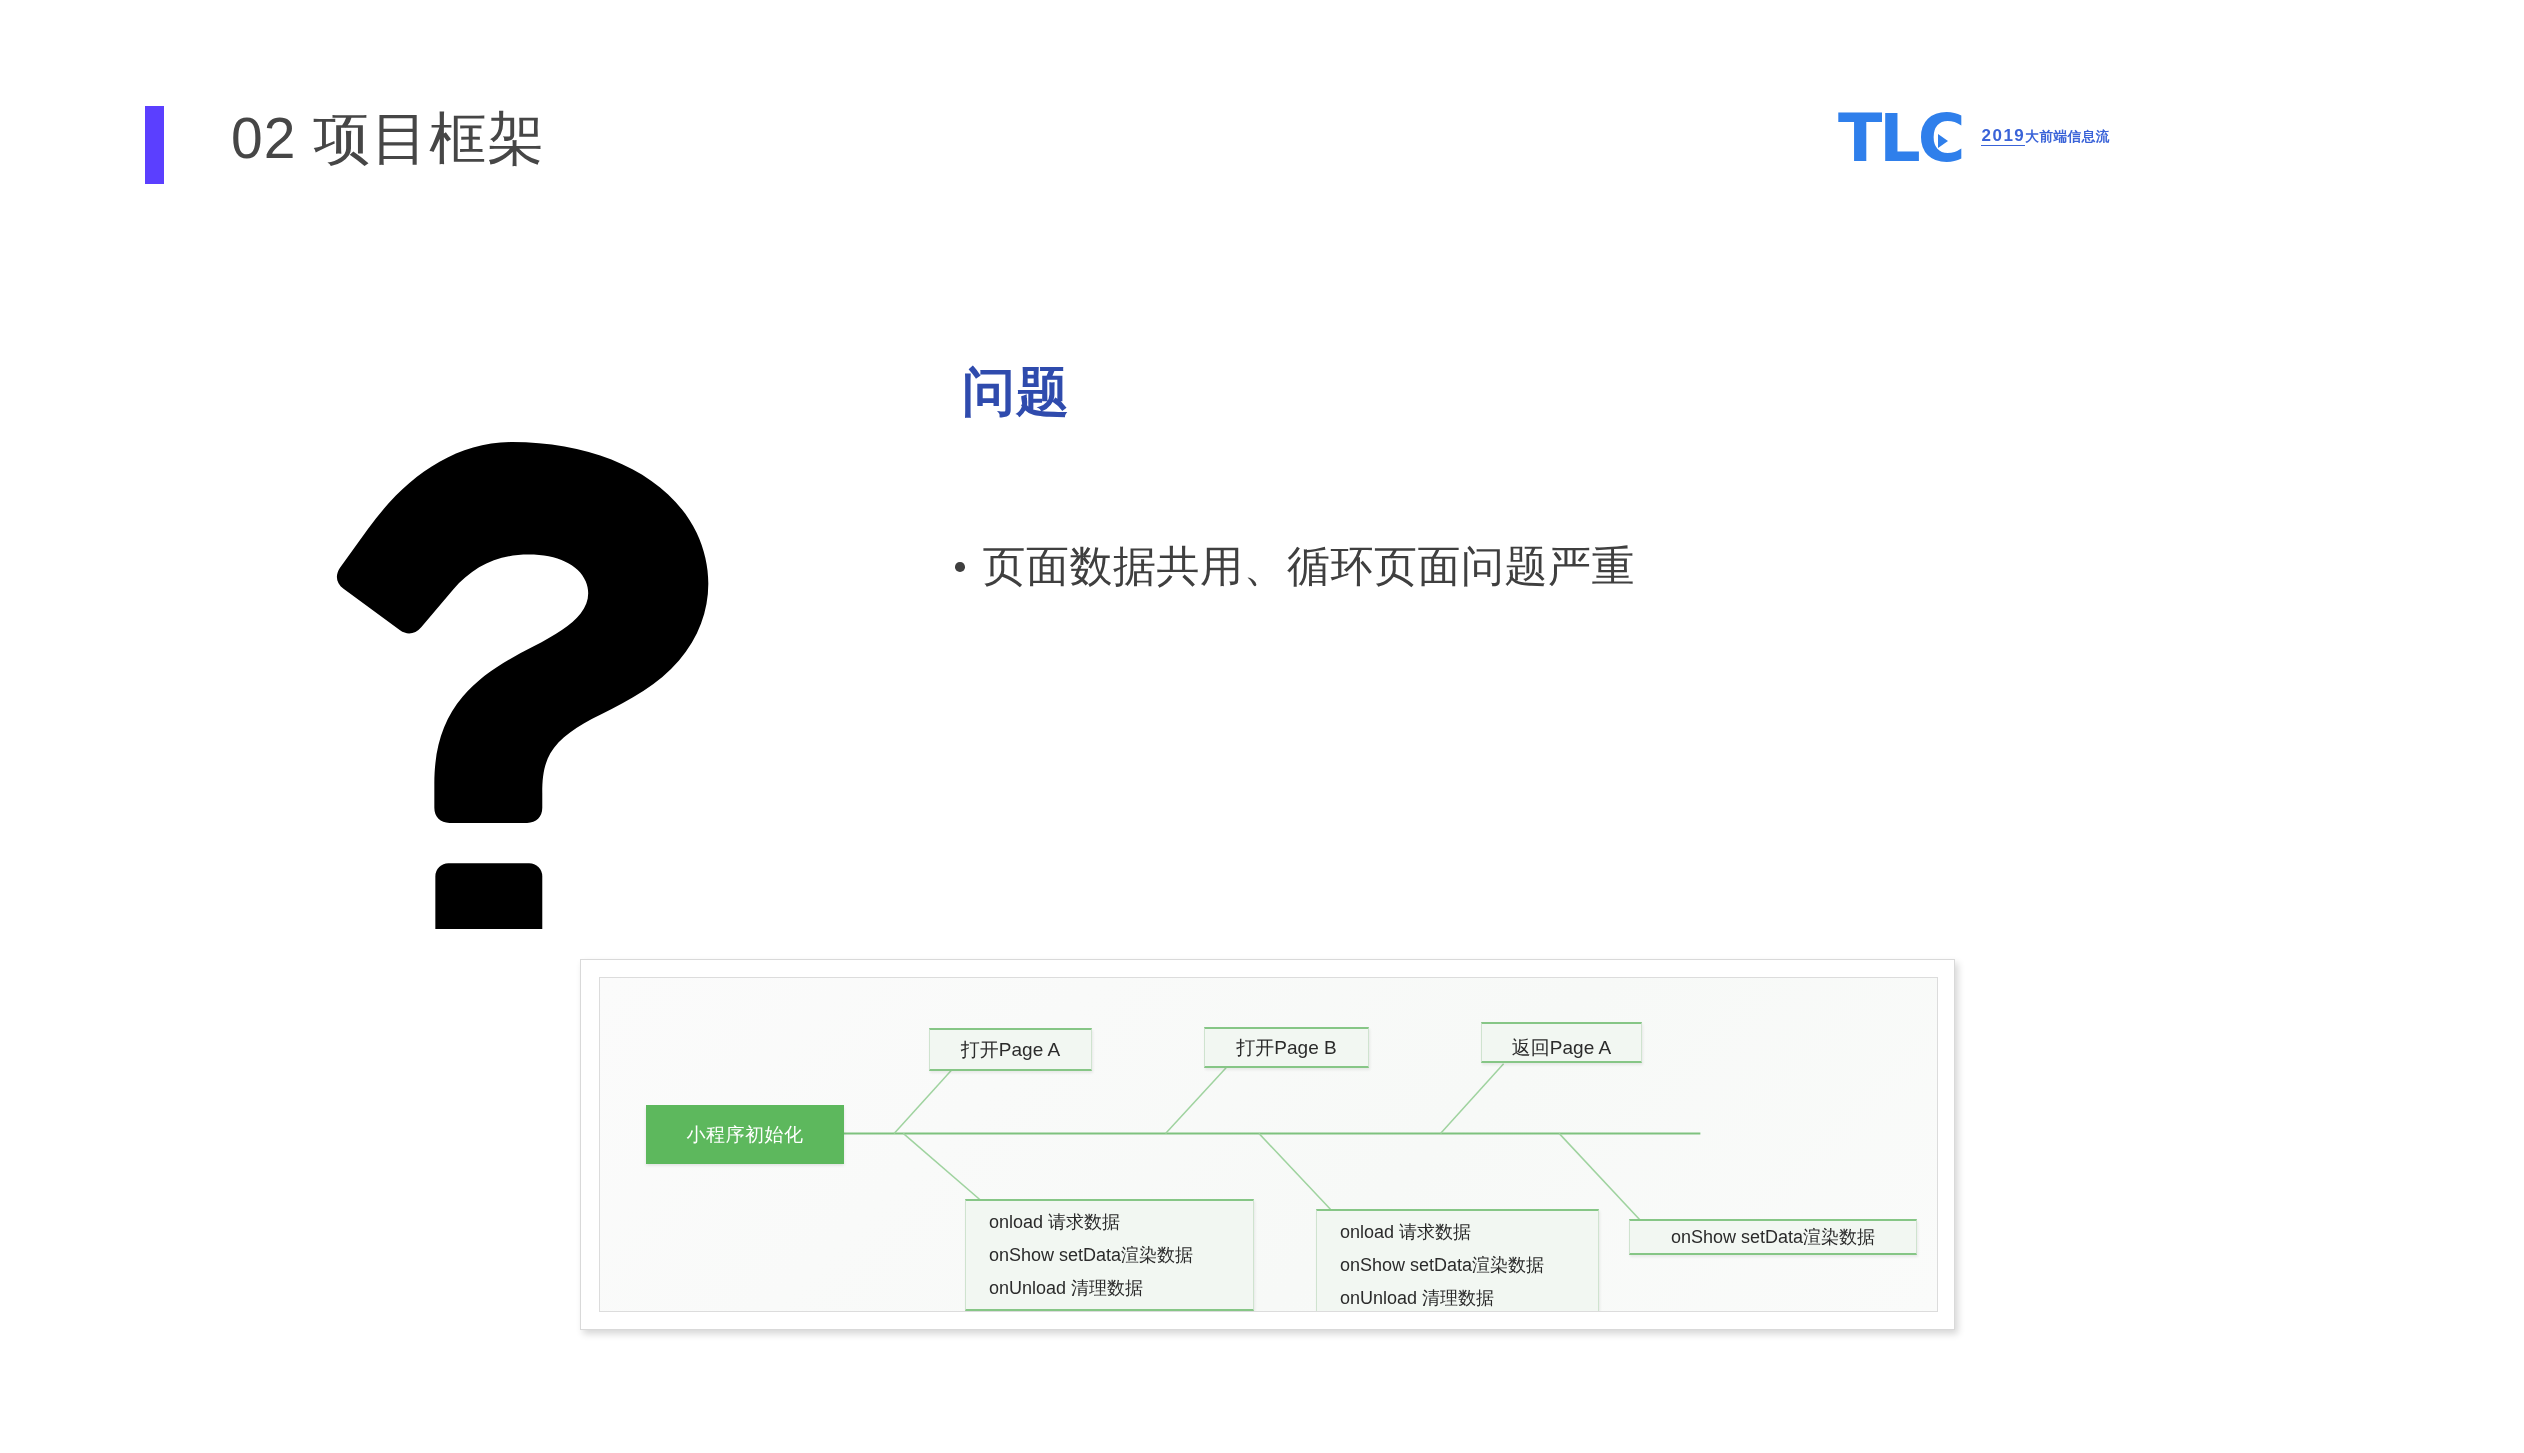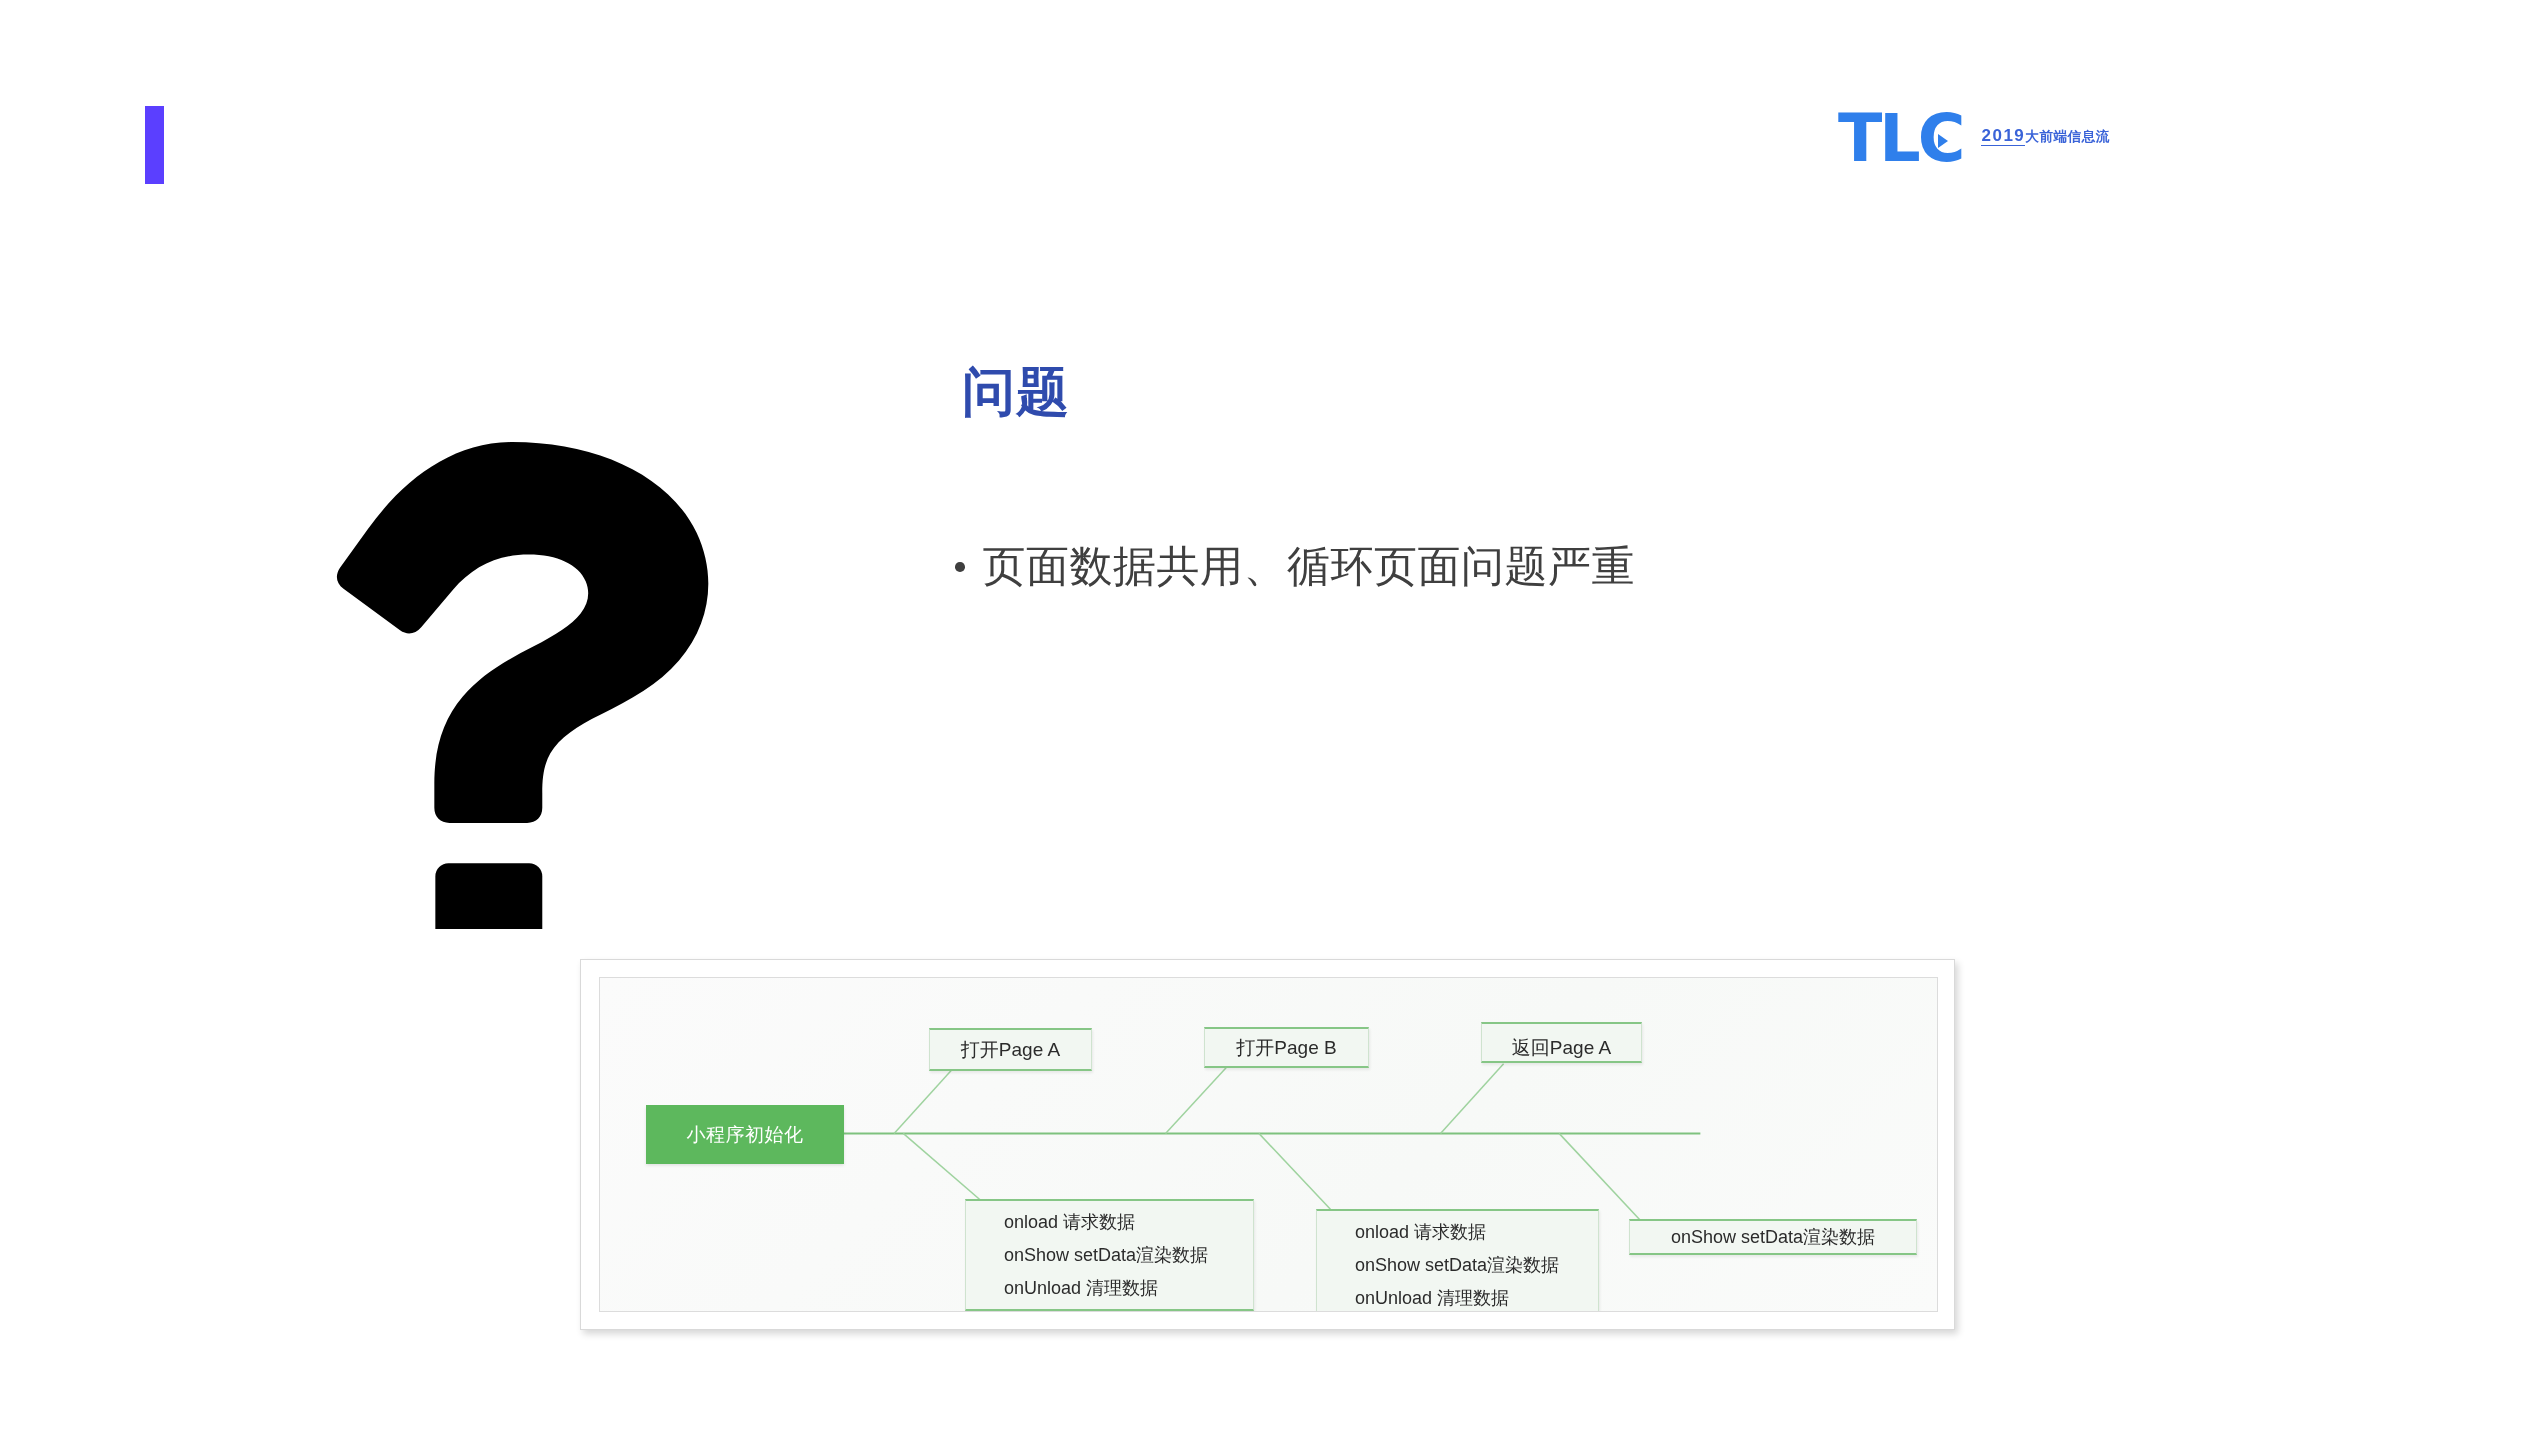--- a/index.html
+++ b/index.html
@@ -210,41 +210,42 @@
     box-shadow: 1px 1.5px 2.5px rgba(0,0,0,0.07);
   }
   .node-leaf {
     background: #f2f7f2;
     border: 0.5px solid #cfe3cf;
     border-top: 2.5px solid #86c686;
     border-bottom: 2.5px solid #86c686;
     display: flex;
     flex-direction: column;
     justify-content: center;
-    padding-left: 38px;
+    padding-left: 23px;
     font-size: 18px;
     color: #2b2b2b;
     line-height: 33px;
     box-shadow: 1px 1.5px 2.5px rgba(0,0,0,0.07);
   }
   .node-leaf.single {
     flex-direction: row;
     align-items: center;
     justify-content: center;
     padding-left: 0;
   }
   .node-leaf span { white-space: nowrap; }
 </style>
 </head>
 <body>
 
 <div class="header">
 
   <div class="title-accent-bar"></div>
 
+  <div class="page-title">02 项目框架</div>
 
   <div class="logo">
 
     <div class="logo-tlc">
       <span class="logo-tlc-text">TLC</span>
       <span class="logo-c-arrow"></span>
     </div>
 
     <div class="logo-year-block">
       <span class="logo-year">2019</span>

